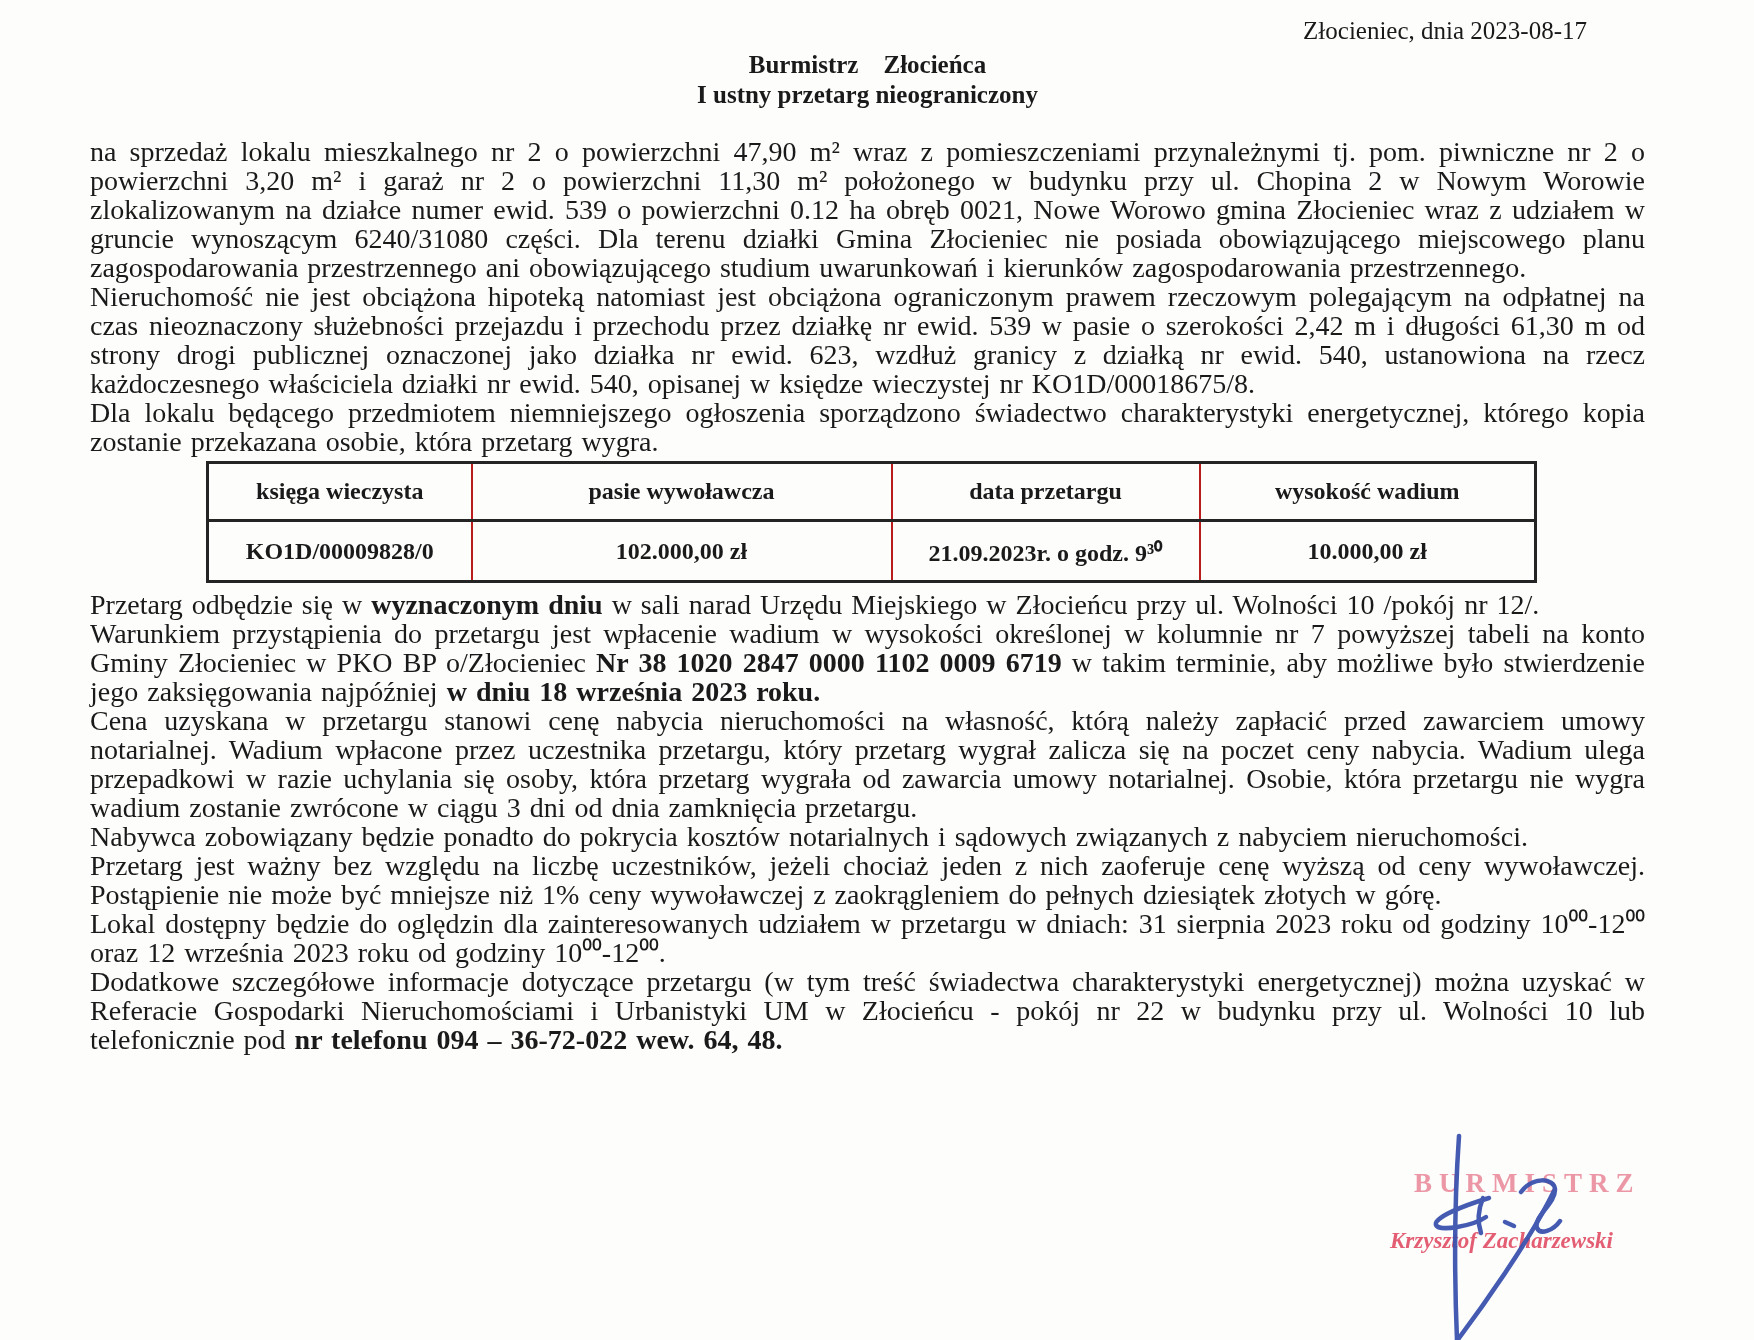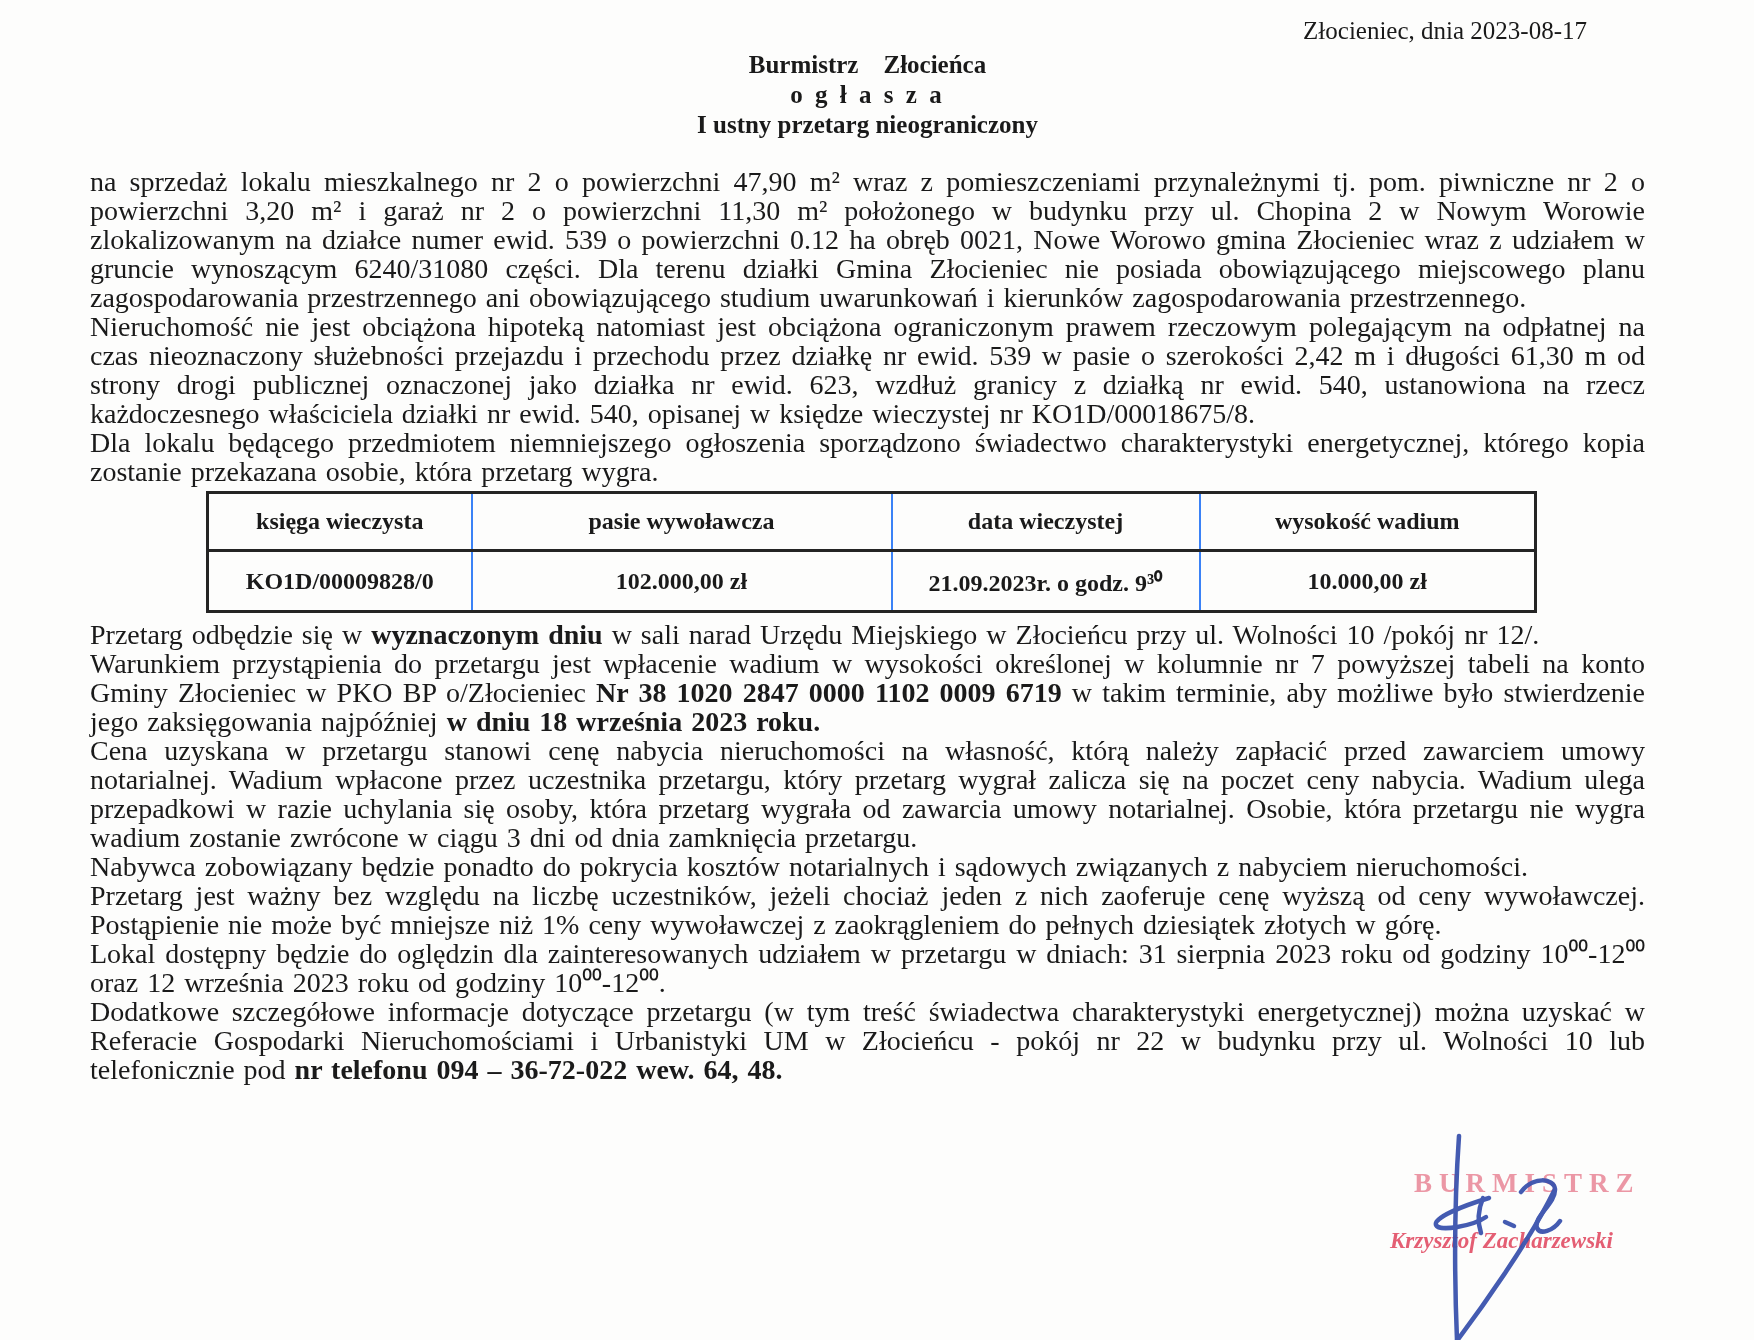--- a/index.html
+++ b/index.html
@@ -20,21 +20,21 @@
   .paras p span { word-spacing:2px; }
   #paras-top { margin-top:27px; }
   #paras-bottom { margin-top:7px; }
   .b { font-weight:bold; }
   .gap { margin-top:17px; }
   table.auction {
     margin:5px 0 0 116px; width:1328px; border-collapse:collapse;
     table-layout:fixed; border:3px solid #242424;
   }
   table.auction th, table.auction td {
-    border:2px solid #3b82f6; text-align:center; vertical-align:middle;
+    border:2px solid #b91c1c; text-align:center; vertical-align:middle;
     font-weight:bold; padding:0;
   }
   table.auction th { height:55px; font-size:24px; border-bottom:3px solid #242424; }
   table.auction td { height:58px; font-size:24px; }
   .stamp-title {
     position:absolute; left:1414px; top:1168px; width:172px; text-align:center;
     font-size:27px; font-weight:bold; letter-spacing:7px; color:#ea8c9c;
     opacity:.9; white-space:nowrap;
   }
   .stamp-name {
@@ -48,42 +48,41 @@
 <body>
 
 <div class="page">
 
   <div class="date-line">Złocieniec, dnia 2023-08-17</div>
 
   <div class="content">
 
     <div class="title-block">
       <div class="t1">Burmistrz    Złocieńca</div>
-      <div class="t2">o g ł a s z a</div>
       <div class="t3">I ustny przetarg nieograniczony</div>
     </div>
 
     <div class="paras" id="paras-top">
         <p><span>na sprzedaż lokalu mieszkalnego nr 2 o powierzchni 47,90 m² wraz z pomieszczeniami przynależnymi tj. pom. piwniczne nr 2 o powierzchni 3,20 m² i garaż nr 2 o powierzchni 11,30 m² położonego w budynku przy ul. Chopina 2 w Nowym Worowie zlokalizowanym na działce numer ewid. 539 o powierzchni 0.12 ha obręb 0021, Nowe Worowo gmina Złocieniec wraz z udziałem w gruncie wynoszącym 6240/31080 części. Dla terenu działki Gmina Złocieniec nie posiada obowiązującego miejscowego planu zagospodarowania przestrzennego ani obowiązującego studium uwarunkowań i kierunków zagospodarowania przestrzennego.</span></p>
         <p><span>Nieruchomość nie jest obciążona hipoteką natomiast jest obciążona ograniczonym prawem rzeczowym polegającym na odpłatnej na czas nieoznaczony służebności przejazdu i przechodu przez działkę nr ewid. 539 w pasie o szerokości 2,42 m i długości 61,30 m od strony drogi publicznej oznaczonej jako działka nr ewid. 623, wzdłuż granicy z działką nr ewid. 540, ustanowiona na rzecz każdoczesnego właściciela działki nr ewid. 540, opisanej w księdze wieczystej nr KO1D/00018675/8.</span></p>
         <p><span>Dla lokalu będącego przedmiotem niemniejszego ogłoszenia sporządzono świadectwo charakterystyki energetycznej, którego kopia zostanie przekazana osobie, która przetarg wygra.</span></p>
       </div>
 
     <table class="auction">
       <colgroup>
         <col style="width:264px">
           <col style="width:420px">
           <col style="width:308px">
           <col style="width:336px">
       </colgroup>
       <thead>
         <tr>
           <th>księga wieczysta</th>
           <th>pasie wywoławcza</th>
-          <th>data wieczystej</th>
+          <th>data przetargu</th>
           <th>wysokość wadium</th>
         </tr>
       </thead>
       <tbody>
         <tr>
           <td>KO1D/00009828/0</td>
           <td>102.000,00 zł</td>
           <td>21.09.2023r. o godz. 9³⁰</td>
           <td>10.000,00 zł</td>
         </tr>

